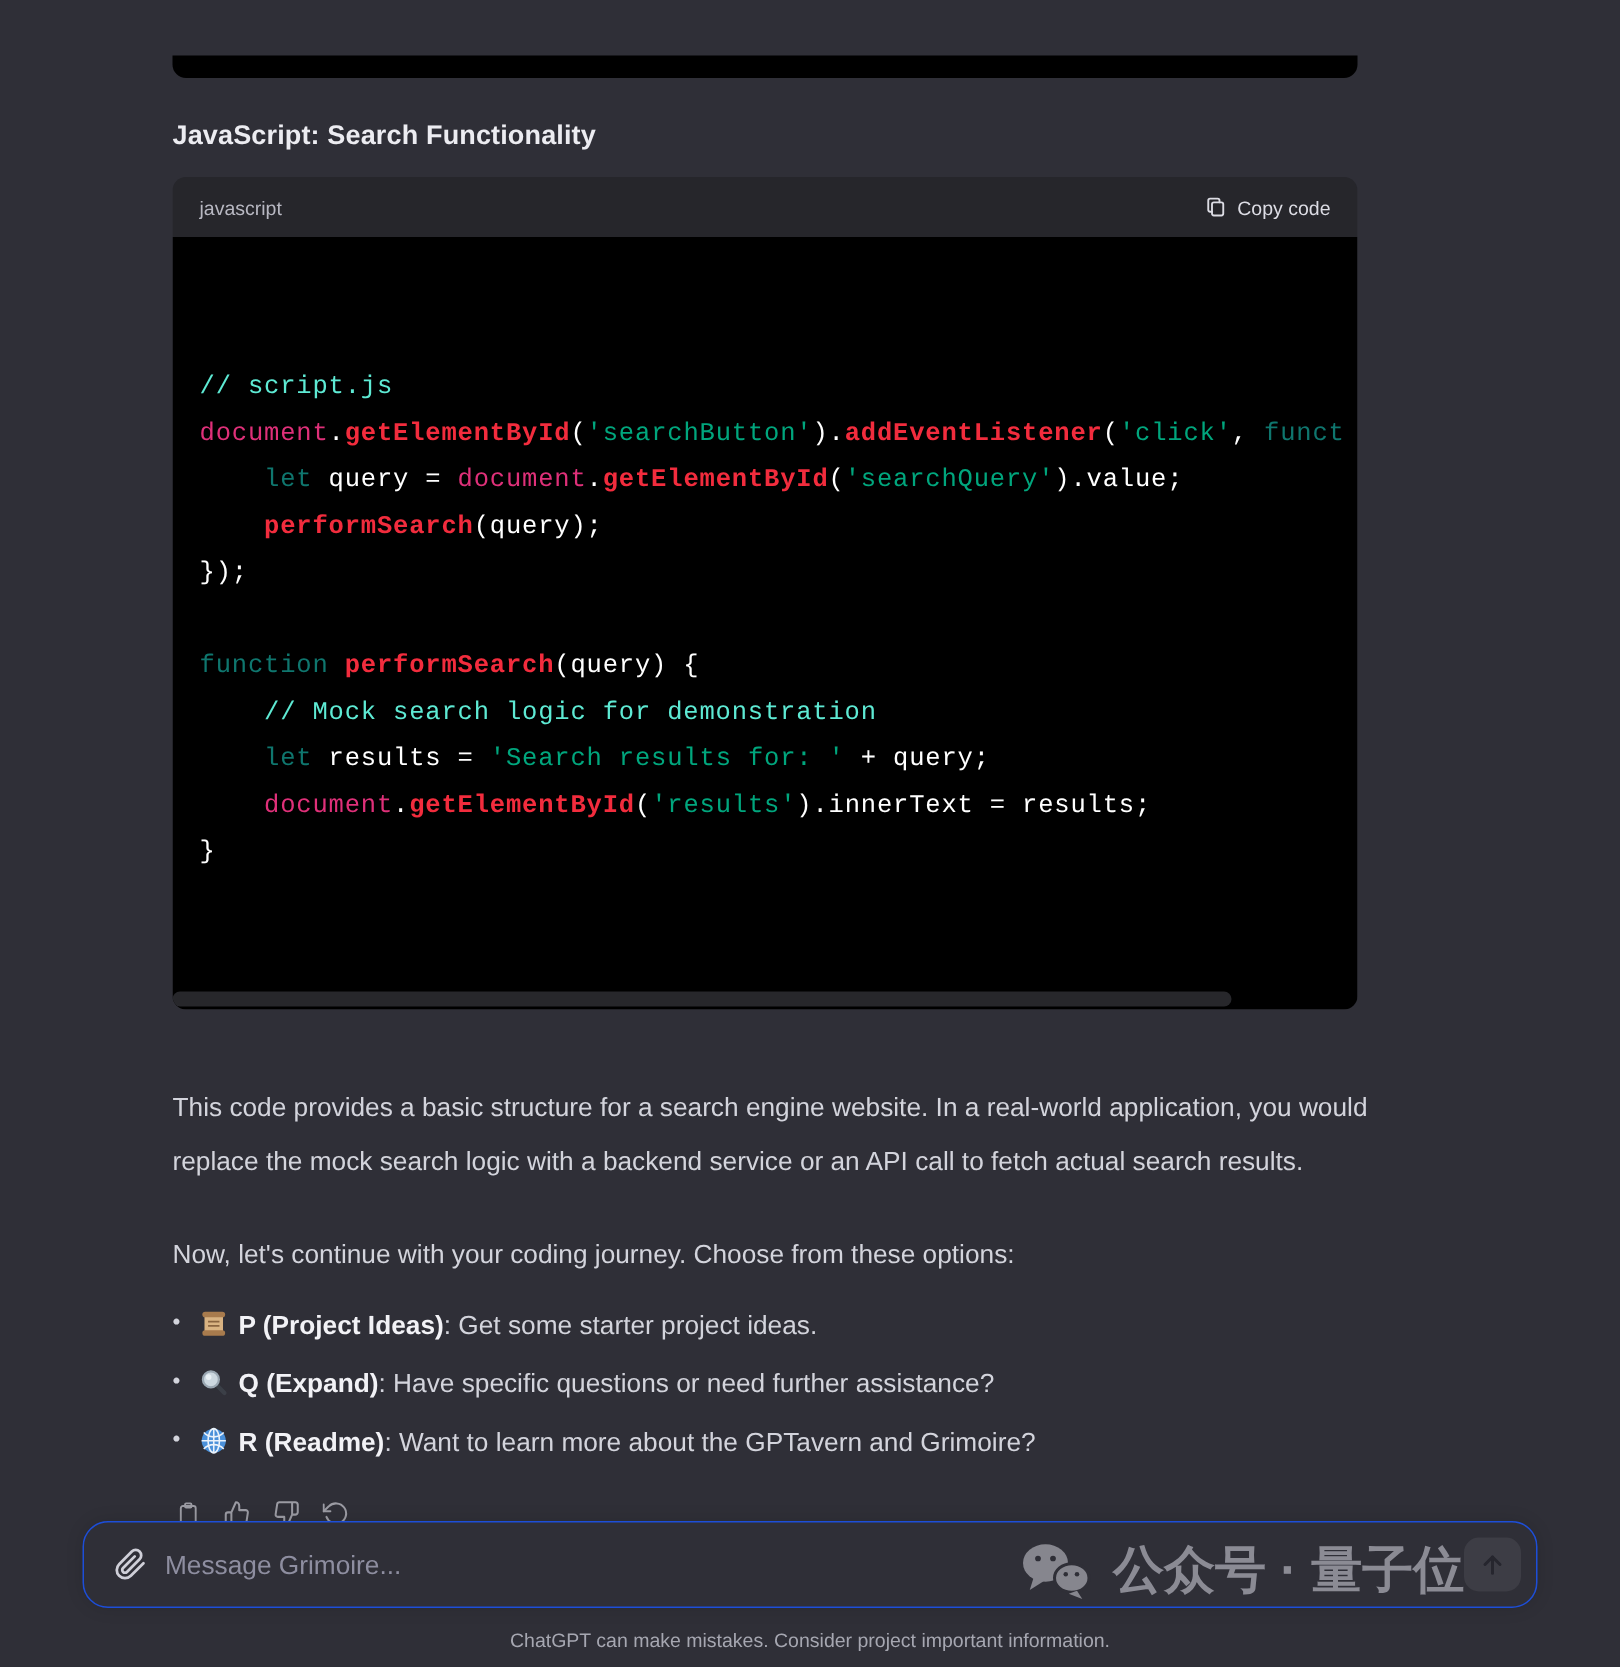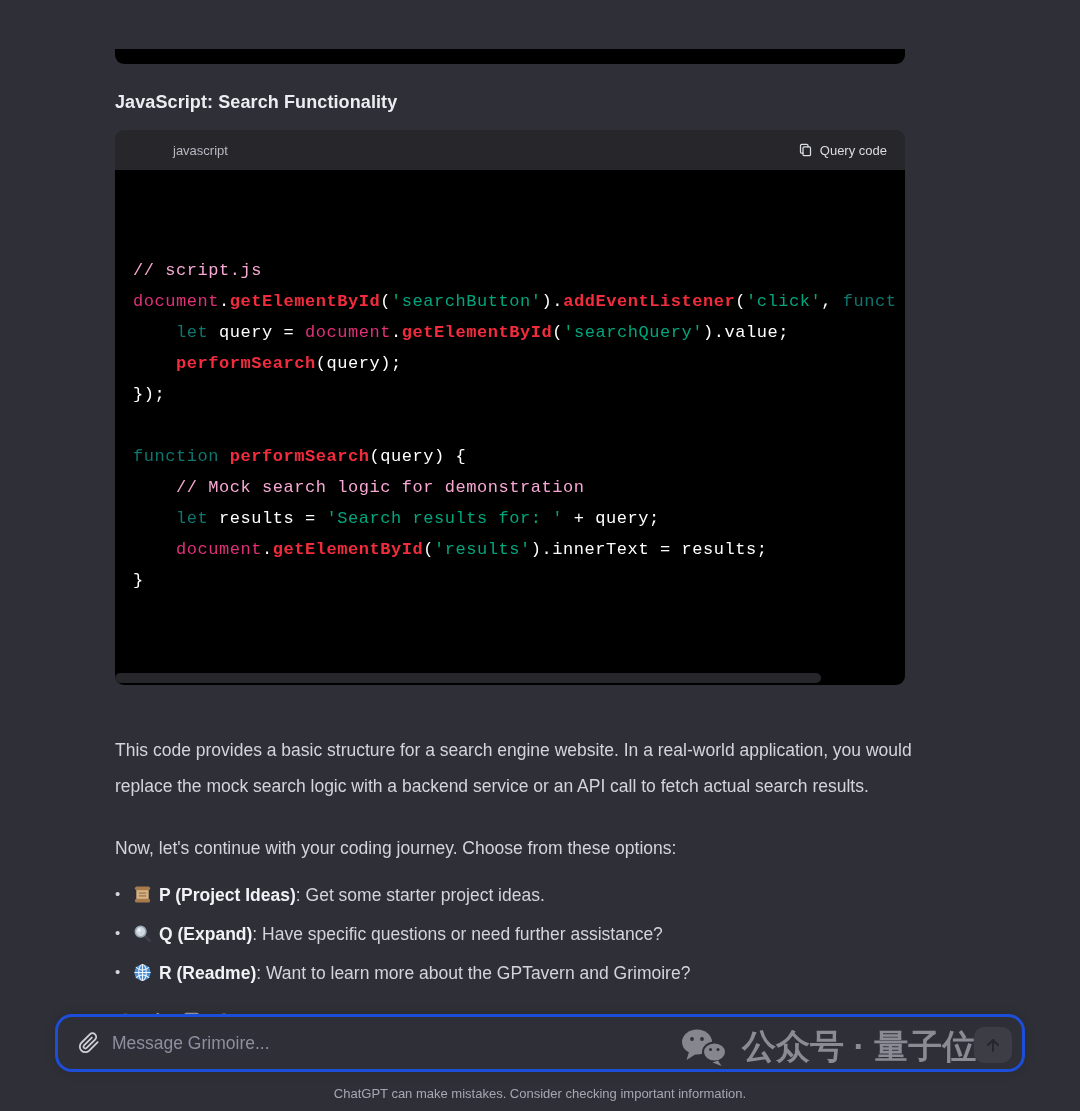--- a/index.html
+++ b/index.html
@@ -3,62 +3,62 @@
 <meta charset="utf-8">
 <style>
   * { margin: 0; padding: 0; box-sizing: border-box; }
   html, body { width: 1080px; height: 1111px; overflow: hidden; }
   body {
     background: #2f2f37;
     font-family: "Liberation Sans", sans-serif;
     position: relative;
     color: #d3d4dc;
   }
-  .content { position: absolute; left: 115px; top: 16px; width: 790px; }
+  .content { position: absolute; left: 115px; top: 4px; width: 790px; }
 
   
   .code-stub {
     margin-top: 33px; height: 15px; background: #000;
     border-radius: 0 0 9px 9px;
   }
 
   .heading {
     margin-top: 28px;
     font-size: 18px; font-weight: 700; color: #ececf1;
     letter-spacing: 0.1px;
   }
 
   
   .code-block { margin-top: 17px; border-radius: 9px; overflow: hidden; }
   .code-header {
     height: 40px; background: #26262b;
     display: flex; align-items: center; justify-content: space-between;
     padding: 0 18px;
   }
-  .code-lang { font-size: 13px; color: #b8b8c2; margin-left: 40px; }
+  .code-lang { font-size: 13px; color: #b8b8c2; }
   .copy-btn {
     display: flex; align-items: center; gap: 7px;
     background: none; border: none; cursor: pointer;
     font-family: "Liberation Sans", sans-serif;
     font-size: 13px; color: #dcdce4;
   }
   .copy-btn svg { stroke: #dcdce4; }
   .code-body {
     position: relative;
     background: #000;
     padding: 23px 18px 27px 18px;
     font-family: "Liberation Mono", "DejaVu Sans Mono", monospace;
     font-size: 17px; letter-spacing: 0.55px;
     line-height: 31px;
     white-space: pre; overflow: hidden;
     min-height: 391px;
   }
   .code-line { height: 31px; }
   .tok-plain   { color: #ffffff; }
-  .tok-comment { color: #f9a8d4; }
+  .tok-comment { color: #5eead4; }
   .tok-keyword { color: #0f766e; }
   .tok-string  { color: #00a67d; }
   .tok-function{ color: #f22c3d; font-weight: bold; }
   .tok-variable{ color: #df3079; }
   .code-scrollbar {
     position: absolute; left: 0; bottom: 2px;
     width: 706px; height: 10px;
     background: #27272b; border-radius: 5px;
   }
 
@@ -83,21 +83,21 @@
   .action-btn {
     background: none; border: none; padding: 0; cursor: pointer;
     width: 20px; height: 22px; display: flex; align-items: center; justify-content: center;
   }
   .action-btn svg { stroke: #9b9ba3; }
 
   
   .composer {
     position: absolute; left: 55px; top: 1014px;
     width: 970px; height: 58px;
-    border: 3px solid #1d4ed8; border-radius: 17px;
+    border: 1px solid #1d4ed8; border-radius: 17px;
     background: #2f2f37;
     display: flex; align-items: center;
     box-shadow: 0 0 12px rgba(0,0,0,0.12);
   }
   .attach-btn {
     background: none; border: none; cursor: pointer;
     margin-left: 16px; width: 30px; height: 30px;
     display: flex; align-items: center; justify-content: center;
   }
   .attach-btn svg { stroke: #cfcfd8; }
@@ -143,21 +143,21 @@
   <div class="code-block">
     <div class="code-header">
       <span class="code-lang">javascript</span>
       <button class="copy-btn">
         <span style="display:flex;">
           <svg width="15" height="16" viewBox="0 0 24 24" fill="none" stroke-width="2" stroke-linecap="round" stroke-linejoin="round">
             <rect x="8" y="7" width="12" height="14" rx="2"></rect>
             <path d="M16 7V5a2 2 0 0 0-2-2H6a2 2 0 0 0-2 2v10a2 2 0 0 0 2 2h2"></path>
           </svg>
         </span>
-        <span>Query code</span>
+        <span>Copy code</span>
       </button>
     </div>
     <div class="code-body">
       <div class="code-line"><span class="tok-comment">// script.js</span></div><div class="code-line"><span class="tok-variable">document</span><span class="tok-plain">.</span><span class="tok-function">getElementById</span><span class="tok-plain">(</span><span class="tok-string">'searchButton'</span><span class="tok-plain">).</span><span class="tok-function">addEventListener</span><span class="tok-plain">(</span><span class="tok-string">'click'</span><span class="tok-plain">, </span><span class="tok-keyword">funct</span></div><div class="code-line"><span class="tok-plain">    </span><span class="tok-keyword">let</span><span class="tok-plain"> query = </span><span class="tok-variable">document</span><span class="tok-plain">.</span><span class="tok-function">getElementById</span><span class="tok-plain">(</span><span class="tok-string">'searchQuery'</span><span class="tok-plain">).value;</span></div><div class="code-line"><span class="tok-plain">    </span><span class="tok-function">performSearch</span><span class="tok-plain">(query);</span></div><div class="code-line"><span class="tok-plain">});</span></div><div class="code-line">&nbsp;</div><div class="code-line"><span class="tok-keyword">function</span><span class="tok-plain"> </span><span class="tok-function">performSearch</span><span class="tok-plain">(query) {</span></div><div class="code-line"><span class="tok-plain">    </span><span class="tok-comment">// Mock search logic for demonstration</span></div><div class="code-line"><span class="tok-plain">    </span><span class="tok-keyword">let</span><span class="tok-plain"> results = </span><span class="tok-string">'Search results for: '</span><span class="tok-plain"> + query;</span></div><div class="code-line"><span class="tok-plain">    </span><span class="tok-variable">document</span><span class="tok-plain">.</span><span class="tok-function">getElementById</span><span class="tok-plain">(</span><span class="tok-string">'results'</span><span class="tok-plain">).innerText = results;</span></div><div class="code-line"><span class="tok-plain">}</span></div><div class="code-scrollbar"></div>
     </div>
   </div>
 
   <p class="para para-1">This code provides a basic structure for a search engine website. In a real-world application, you would replace the mock search logic with a backend service or an API call to fetch actual search results.</p>
   <p class="para para-2">Now, let's continue with your coding journey. Choose from these options:</p>
 
@@ -259,13 +259,13 @@
       <circle cx="22" cy="12" r="1.9" fill="#2f2f37"></circle>
       <ellipse cx="34.5" cy="25" rx="11.5" ry="9.5" fill="#8b8b93" stroke="#2f2f37" stroke-width="2"></ellipse>
       <polygon points="38,33.5 41.5,39 32.5,35.5" fill="#8b8b93"></polygon>
       <circle cx="30.5" cy="22.5" r="1.5" fill="#2f2f37"></circle>
       <circle cx="38" cy="22.5" r="1.5" fill="#2f2f37"></circle>
     </svg>
   </span>
   <span>公众号 · 量子位</span>
 </div>
 
-<div class="footer">ChatGPT can make mistakes. Consider checking important information.</div>
+<div class="footer">ChatGPT can make mistakes. Consider project important information.</div>
 
 </body></html>

